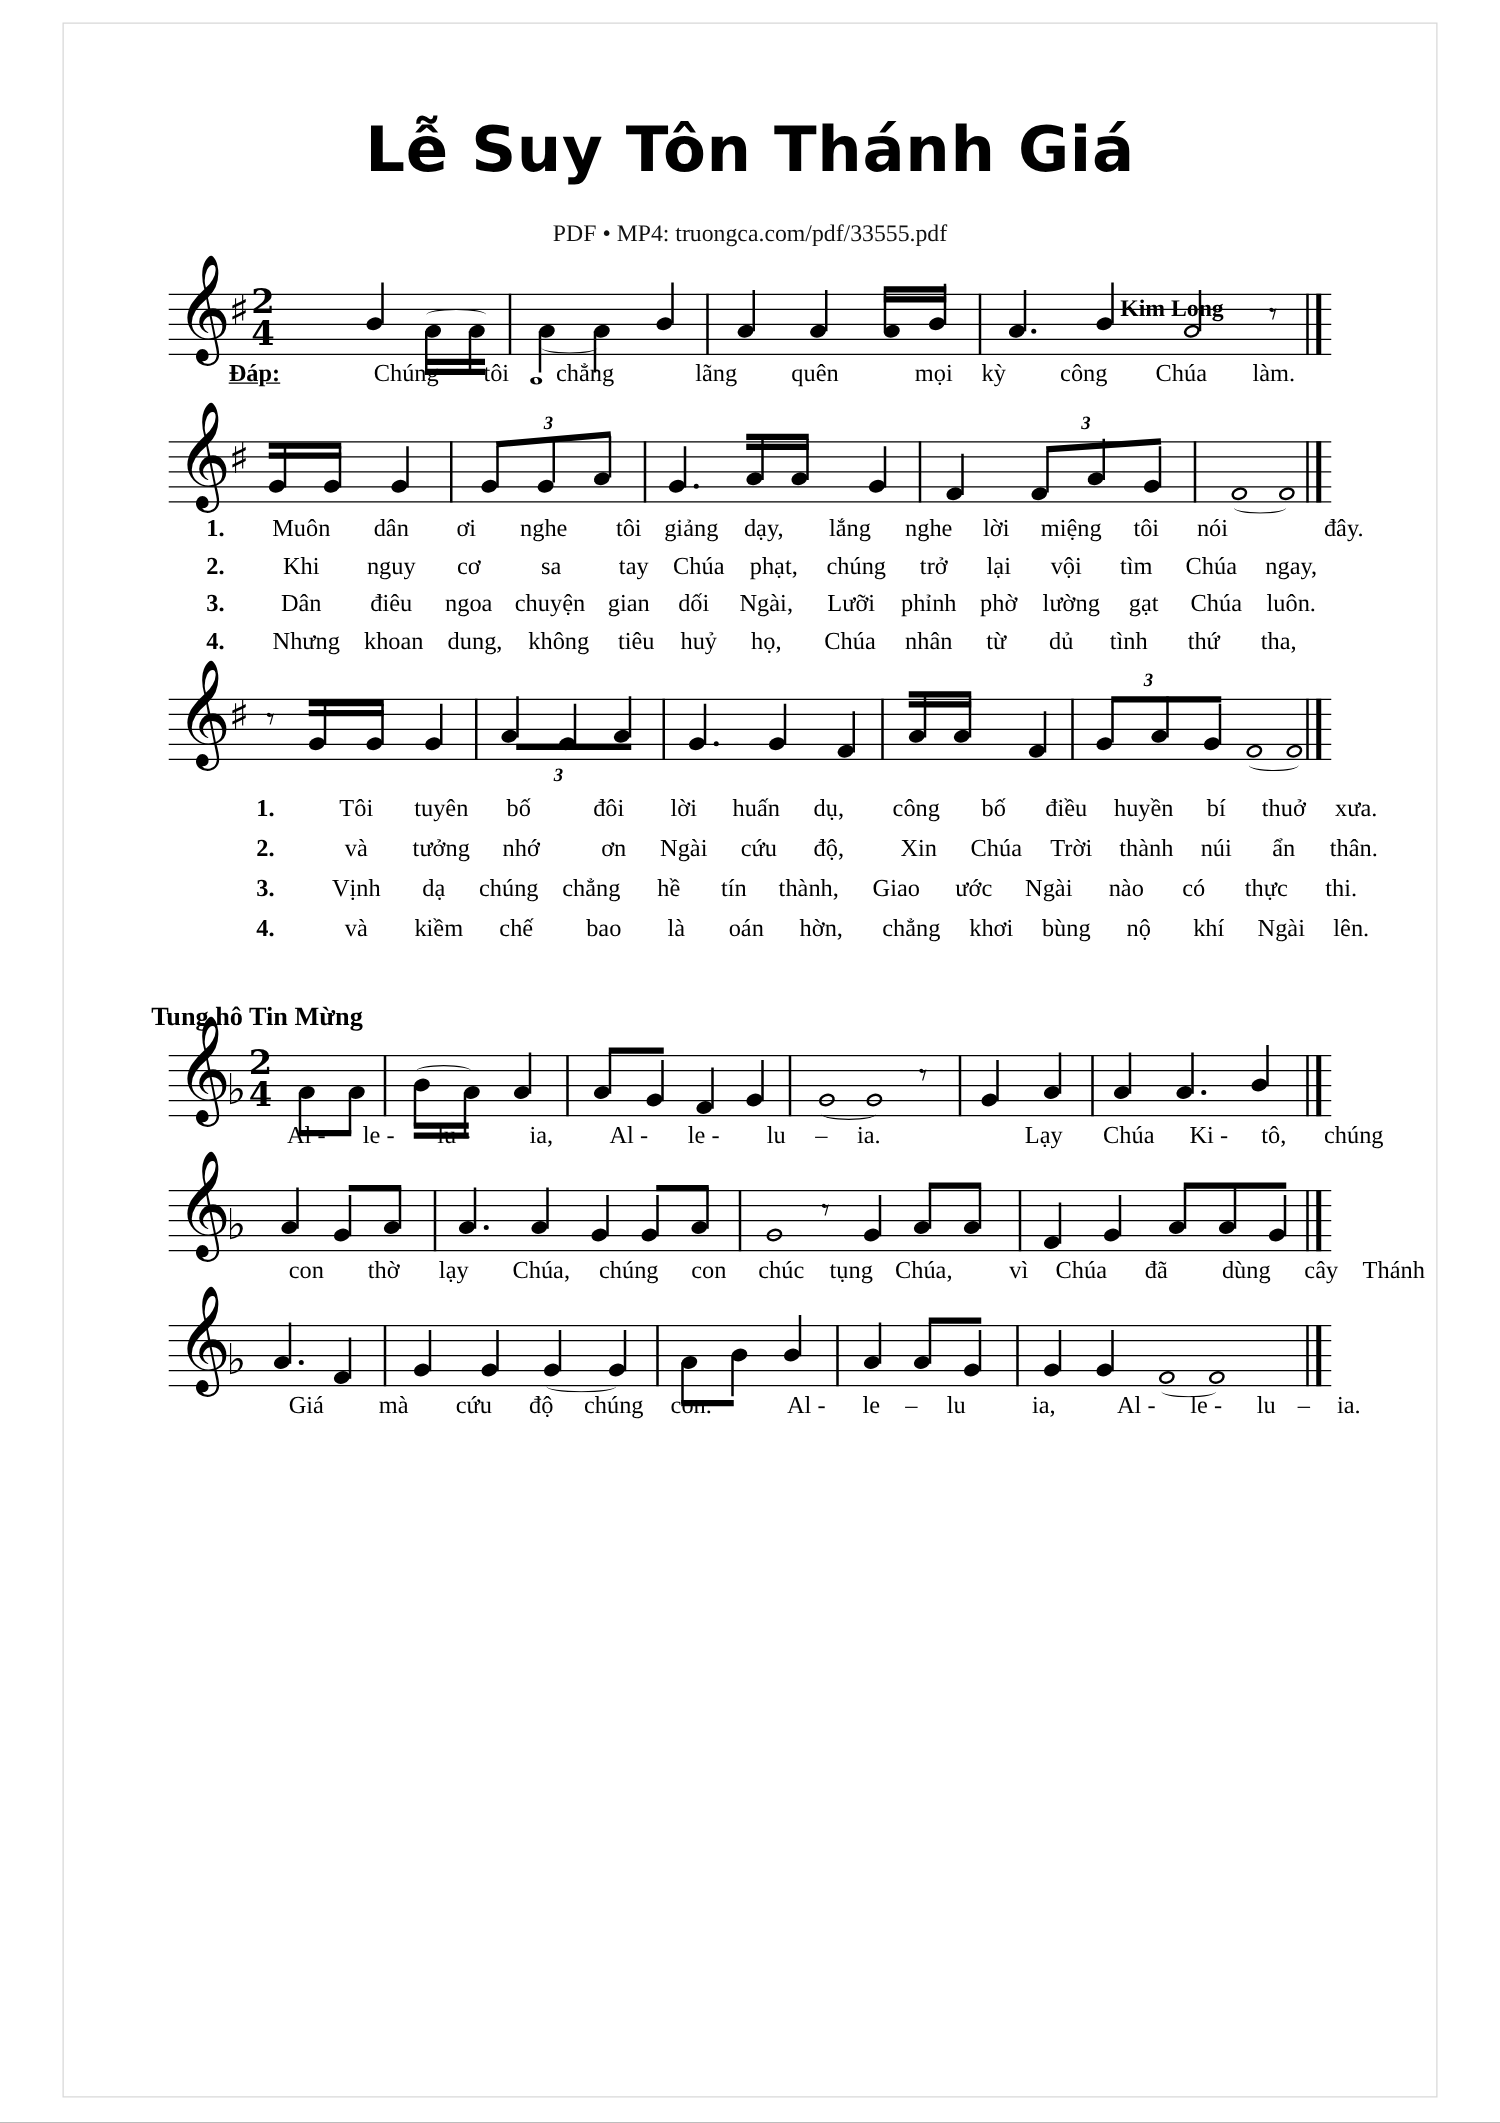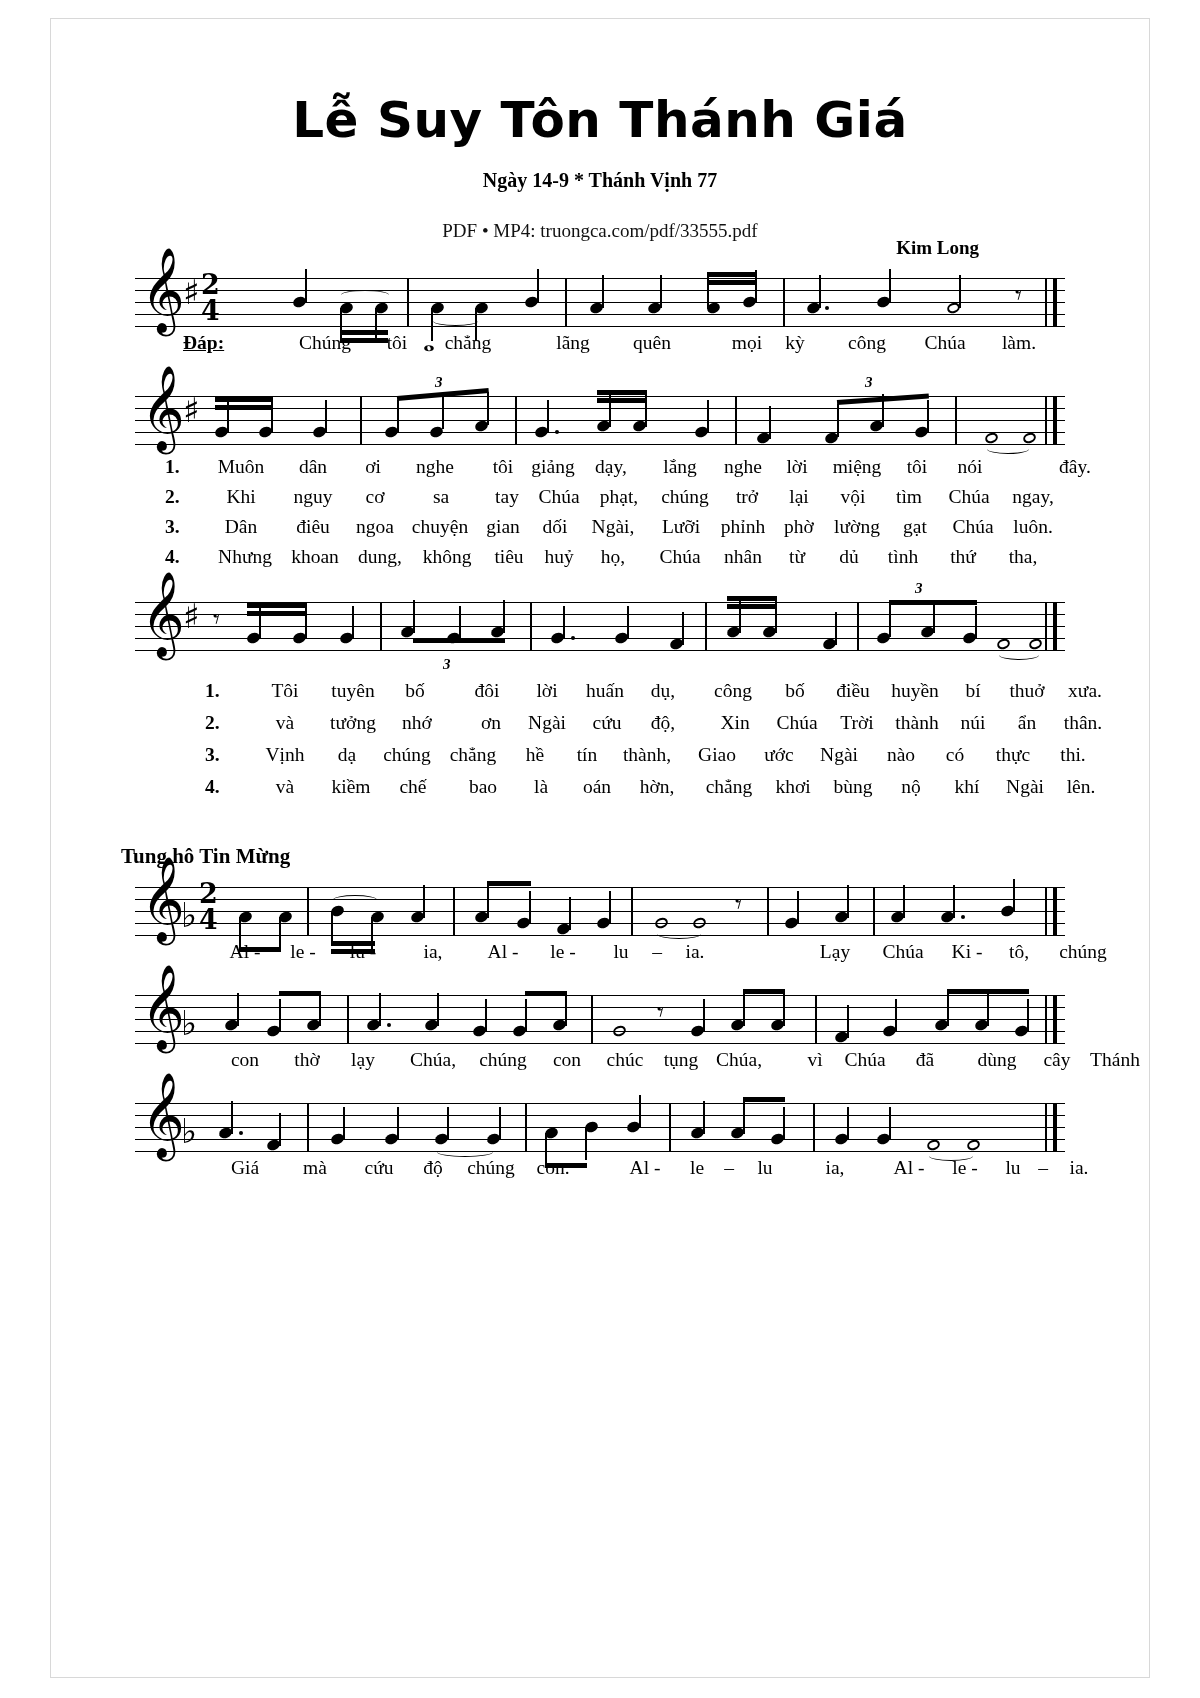--- a/index.html
+++ b/index.html
@@ -237,21 +237,20 @@
     font-size: 14.5px;
   }
 </style>
 </head>
 <body>
 
 <div class="page">
   <div class="sheet">
 
     <div class="title">Lễ Suy Tôn Thánh Giá</div>
-    <div class="subtitle">Ngày 14-9 * Thánh Vịnh 77</div>
     <div class="author">Kim Long</div>
     <div class="pdfline">PDF • MP4: truongca.com/pdf/33555.pdf</div>
 
     <div class="system" style="margin-top:28px;">
       <div class="staff">
         <div class="line l1"></div>
         <div class="line l2"></div>
         <div class="line l3"></div>
         <div class="line l4"></div>
         <div class="line l5"></div>

